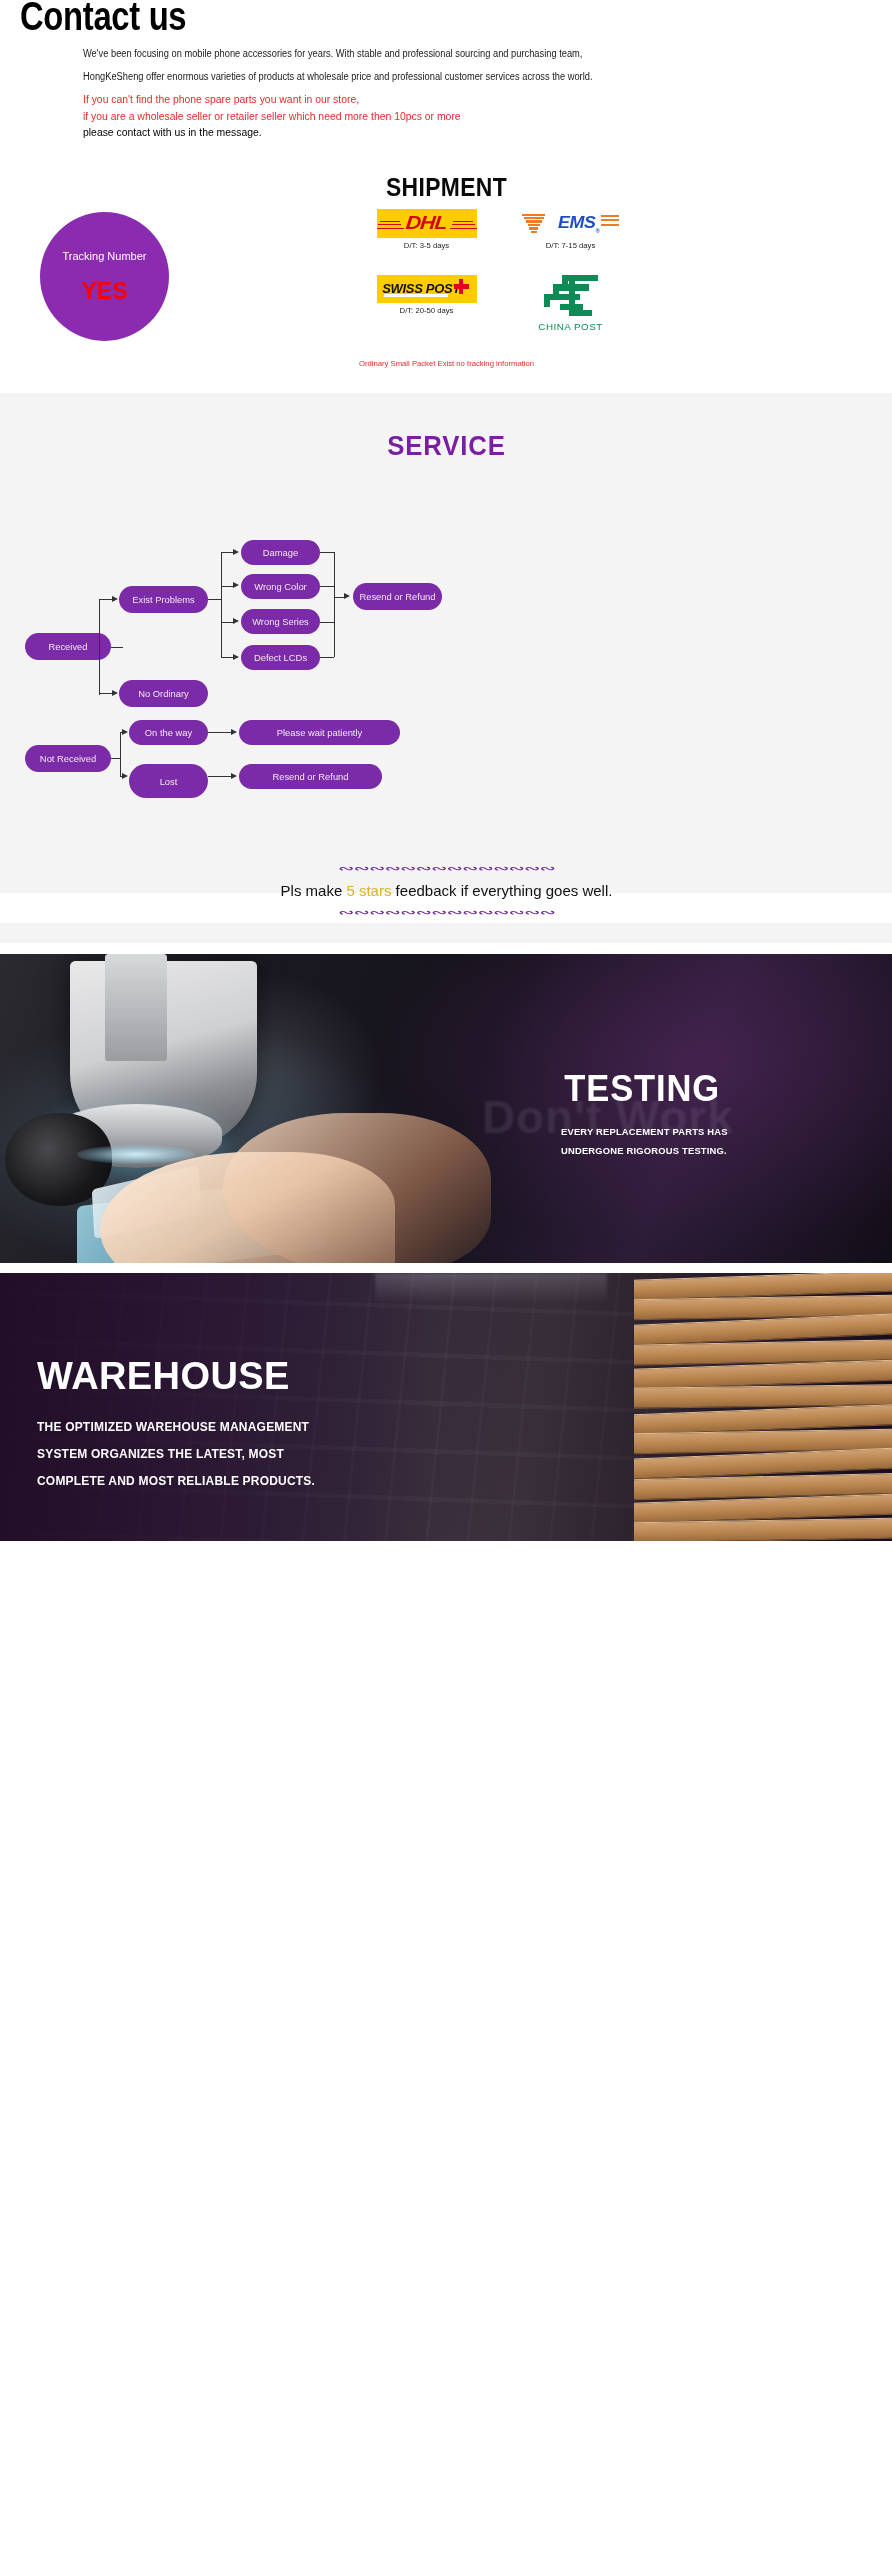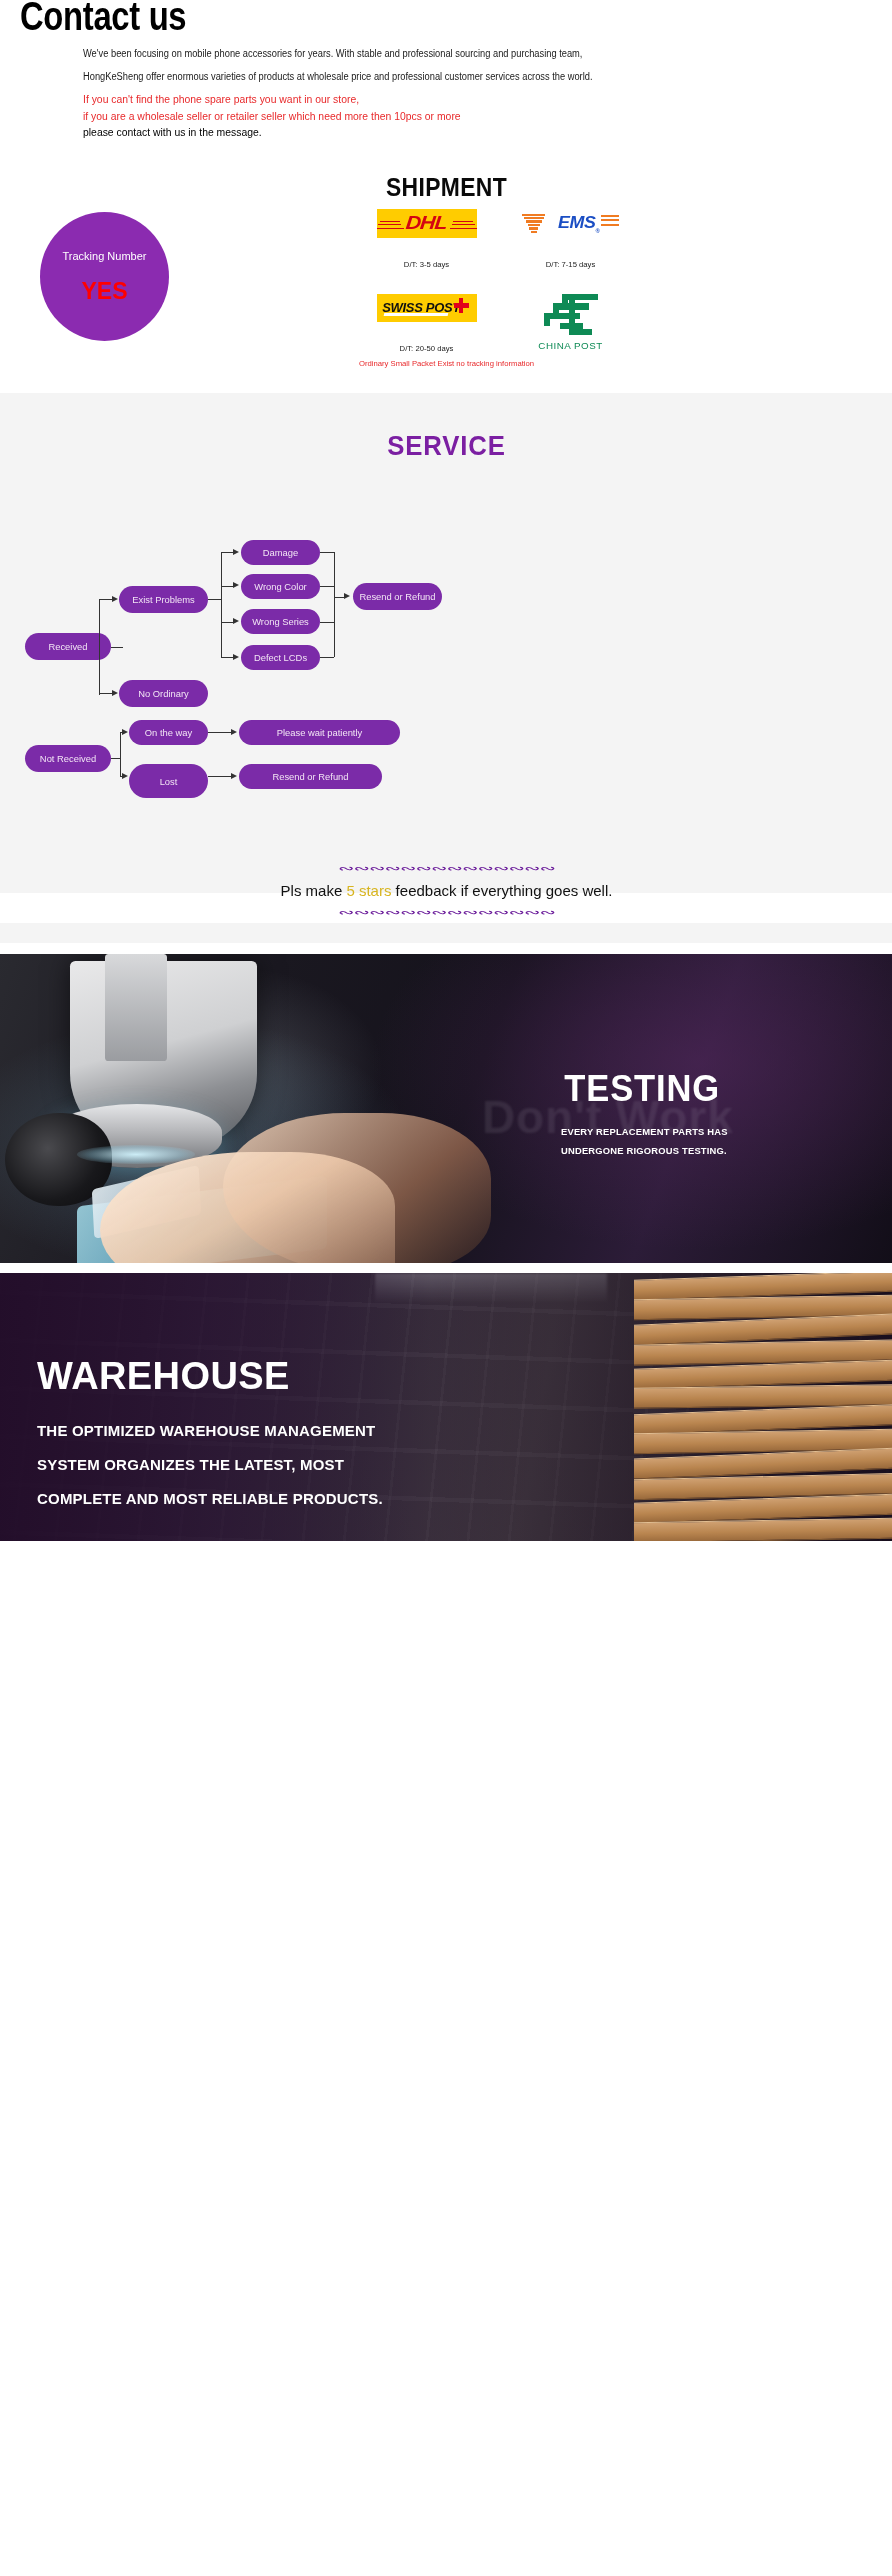--- a/index.html
+++ b/index.html
@@ -41,21 +41,21 @@
     position: absolute; left: 40px; top: 51px; width: 129px; height: 129px;
     border-radius: 50%; background: #8b2bb0;
     display: flex; flex-direction: column; align-items: center; justify-content: center;
   }
   .tracking-label { color: #ffffff; font-size: 11px; margin-bottom: 18px; }
   .tracking-value { color: #ff0000; font-size: 23px; font-weight: 700; line-height: 1; }
 
   .logo-grid { position: absolute; left: 375px; top: 48px; width: 268px; }
   .logo-row { display: flex; gap: 41px; }
   .logo-cell { width: 103px; text-align: center; }
-  .logo-dt { font-size: 7.7px; color: #222; margin-top: 22px; }
+  .logo-dt { font-size: 7.7px; color: #222; margin-top: 3px; }
   .logo-box { width: 100px; height: 28.6px; position: relative; margin: 0 auto; }
 
   
   .dhl { background: #FFCC00; display: flex; align-items: center; justify-content: center; }
   .dhl-text {
     font-family: "Liberation Sans Narrow", "Liberation Sans", sans-serif;
     font-style: italic; font-weight: 700; font-size: 19px; color: #D40511;
     letter-spacing: -0.9px; transform: skewX(-6deg) scaleX(1.12);
   }
   .dhl-streak { position: absolute; height: 1.4px; background: #D40511; }
@@ -219,21 +219,21 @@
   .box-row { position:absolute; left:0; width:268px; height:21.4px;
     background: linear-gradient(180deg, #cfa071 0%, #b9854f 55%, #9a6a3c 100%);
     border-top: 0.9px solid #e3bf93; border-bottom:0.9px solid #7d5530; }
   .warehouse-head {
     position:absolute; left:37px; top:82px;
     font-family:"Liberation Sans Narrow","Liberation Sans",sans-serif;
     font-weight:700; font-size:38px; color:#ffffff; letter-spacing:0.4px;
   }
   .warehouse-sub {
     position:absolute; left:37px; top:141px; width:357px;
-    font-size:15px; font-weight:700; color:#ffffff; line-height:2.25; letter-spacing:0.2px;
+    font-size:12px; font-weight:700; color:#ffffff; line-height:2.25; letter-spacing:0.2px;
   }
   .gap-white { width:893px; height:10.7px; background:#ffffff; }
 </style>
 </head>
 <body>
 
 <div class="page">
 
   <section class="contact-section">
     <div class="contact-title">Contact us</div>

